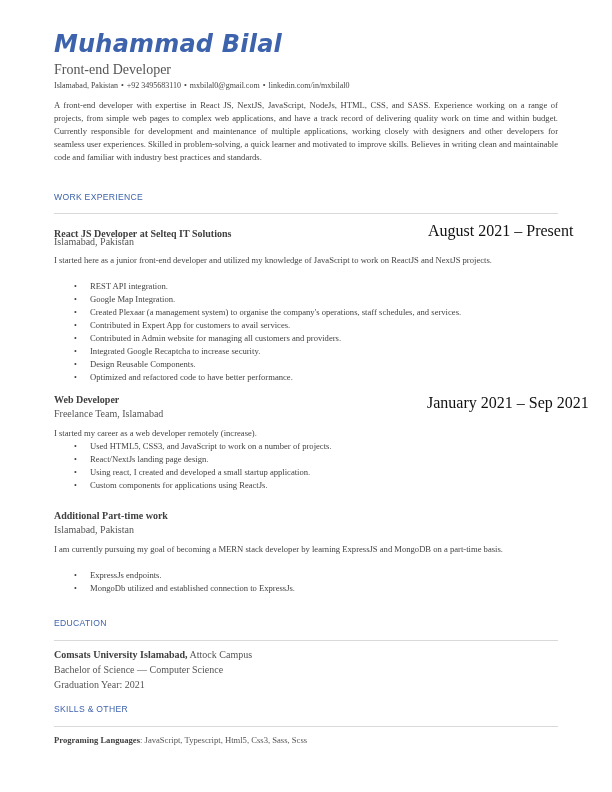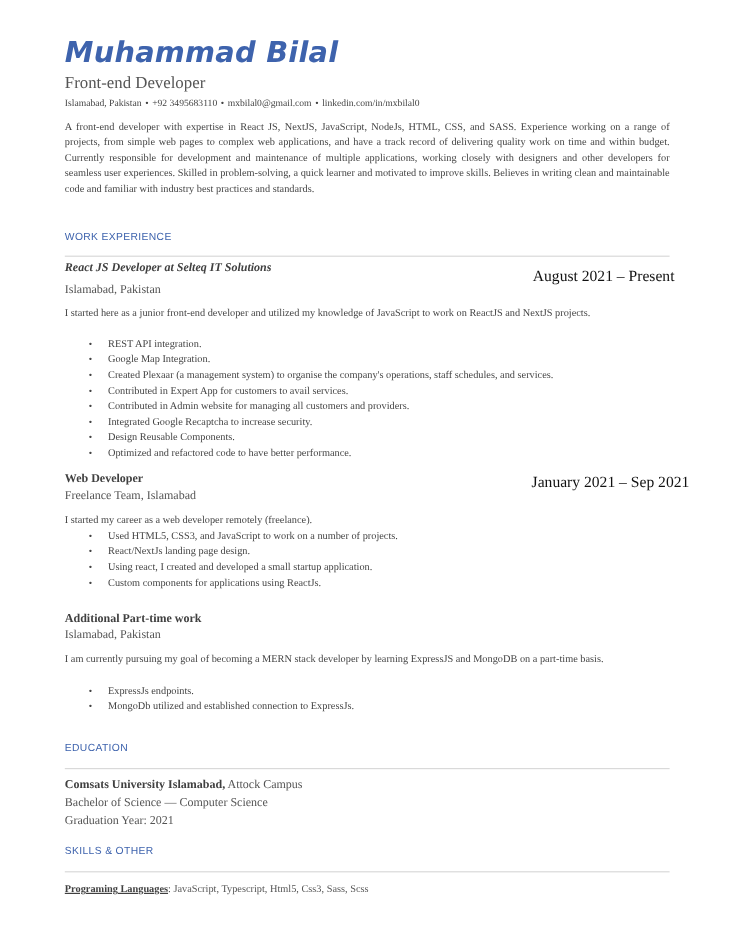--- a/index.html
+++ b/index.html
@@ -10,67 +10,67 @@
             font-weight: bold; font-size: 24px; color: #3e63ad; letter-spacing: 0.2px; margin: 0; line-height: 32px; font-style: italic; }
     .title { position: absolute; left: 54px; top: 62px; font-size: 14px; color: #555; line-height: 16px; }
     .contact { position: absolute; left: 54px; top: 81px; font-size: 8px; color: #444; line-height: 10px; white-space: nowrap; }
     .contact .sep { margin: 0 3px; }
     .summary { position: absolute; left: 54px; top: 99px; width: 504px; font-size: 8.6px; line-height: 12.9px;
                text-align: justify; color: #444; }
     .sec-head { position: absolute; left: 54px; font-family: "Liberation Sans", sans-serif; font-size: 8.6px;
                 color: #3e63ad; letter-spacing: 0.3px; }
     .rule { position: absolute; left: 54px; width: 504px; height: 1px; background: #d9d9d9; }
     .job-title { position: absolute; left: 54px; font-weight: bold; font-size: 10px; color: #404040; }
-    .job-date { position: absolute; font-size: 13px; color: #111; white-space: nowrap; margin-left: 16px; }
+    .job-date { position: absolute; font-size: 16px; color: #111; white-space: nowrap; }
     .job-loc { position: absolute; left: 54px; font-size: 10px; color: #555; }
     .job-desc { position: absolute; left: 54px; width: 504px; font-size: 8.6px; line-height: 13px; color: #444; }
     .bullets { position: absolute; left: 74px; margin: 0; padding: 0; list-style: none; }
     .bullets li { font-size: 8.6px; line-height: 13px; color: #444; position: relative; padding-left: 16px; white-space: nowrap; }
     .bullets li .dot { position: absolute; left: 0; top: 0; font-size: 8px; }
     .edu-line { position: absolute; left: 54px; font-size: 10px; color: #555; line-height: 13px; }
     .edu-line b { color: #404040; }
     .skill-line { position: absolute; left: 54px; font-size: 8.6px; color: #555; white-space: nowrap; }
-    .skill-line b { color: #404040; text-decoration: underline; }
+    .skill-line b { color: #404040; }
   </style>
 </head>
 <body>
 
 <div class="page">
 
   <h1 class="name">Muhammad Bilal</h1>
   <div class="title">Front-end Developer</div>
 
   <div class="contact">
     <span>Islamabad, Pakistan</span><span class="sep">•</span><span>+92 3495683110</span><span class="sep">•</span><span>mxbilal0@gmail.com</span><span class="sep">•</span><span>linkedin.com/in/mxbilal0</span>
   </div>
 
   <div class="summary">A front-end developer with expertise in React JS, NextJS, JavaScript, NodeJs, HTML, CSS, and SASS. Experience working on a range of projects, from simple web pages to complex web applications, and have a track record of delivering quality work on time and within budget. Currently responsible for development and maintenance of multiple applications, working closely with designers and other developers for seamless user experiences. Skilled in problem-solving, a quick learner and motivated to improve skills. Believes in writing clean and maintainable code and familiar with industry best practices and standards.</div>
 
   <div class="sec-head" style="top:192px;">WORK EXPERIENCE</div>
   <div class="rule" style="top:213px;"></div>
 
-  <div class="job-title" style="top:218px;font-style:italic;">React JS Developer at Selteq IT  Solutions</div>
+  <div class="job-title" style="top:228px;">React JS Developer at Selteq IT  Solutions</div>
   <div class="job-date" style="left:428px; top:222px;">August 2021 – Present</div>
   <div class="job-loc" style="top:236px;">Islamabad, Pakistan</div>
   <div class="job-desc" style="top:254px;">I started here as a junior front-end developer and utilized my knowledge of JavaScript to work on ReactJS and NextJS projects.</div>
   <ul class="bullets" style="top:280px;">
     <li><span class="dot">•</span><span>REST API integration.</span></li>
     <li><span class="dot">•</span><span>Google Map Integration.</span></li>
     <li><span class="dot">•</span><span>Created Plexaar (a management system) to organise the company's operations, staff schedules, and services.</span></li>
     <li><span class="dot">•</span><span>Contributed in Expert App for customers to avail services.</span></li>
     <li><span class="dot">•</span><span>Contributed in Admin website for managing all customers and providers.</span></li>
     <li><span class="dot">•</span><span>Integrated Google Recaptcha to increase security.</span></li>
     <li><span class="dot">•</span><span>Design Reusable Components.</span></li>
     <li><span class="dot">•</span><span>Optimized and refactored code to have better performance.</span></li>
   </ul>
 
   <div class="job-title" style="top:394px;">Web Developer</div>
   <div class="job-date" style="left:427px; top:394px;">January 2021 – Sep 2021</div>
   <div class="job-loc" style="top:408px;">Freelance Team, Islamabad</div>
-  <div class="job-desc" style="top:427px;">I started my career as a web developer remotely (freelance).</div>
+  <div class="job-desc" style="top:427px;">I started my career as a web developer remotely (increase).</div>
   <ul class="bullets" style="top:440px;">
     <li><span class="dot">•</span><span>Used HTML5, CSS3, and JavaScript to work on a number of projects.</span></li>
     <li><span class="dot">•</span><span>React/NextJs landing page design.</span></li>
     <li><span class="dot">•</span><span>Using react, I created and developed a small startup application.</span></li>
     <li><span class="dot">•</span><span>Custom components for applications using ReactJs.</span></li>
   </ul>
 
   <div class="job-title" style="top:510px;">Additional Part-time work</div>
   <div class="job-loc" style="top:524px;">Islamabad, Pakistan</div>
   <div class="job-desc" style="top:543px;">I am currently pursuing my goal of becoming a MERN stack developer by learning ExpressJS and MongoDB on a part-time basis.</div>

